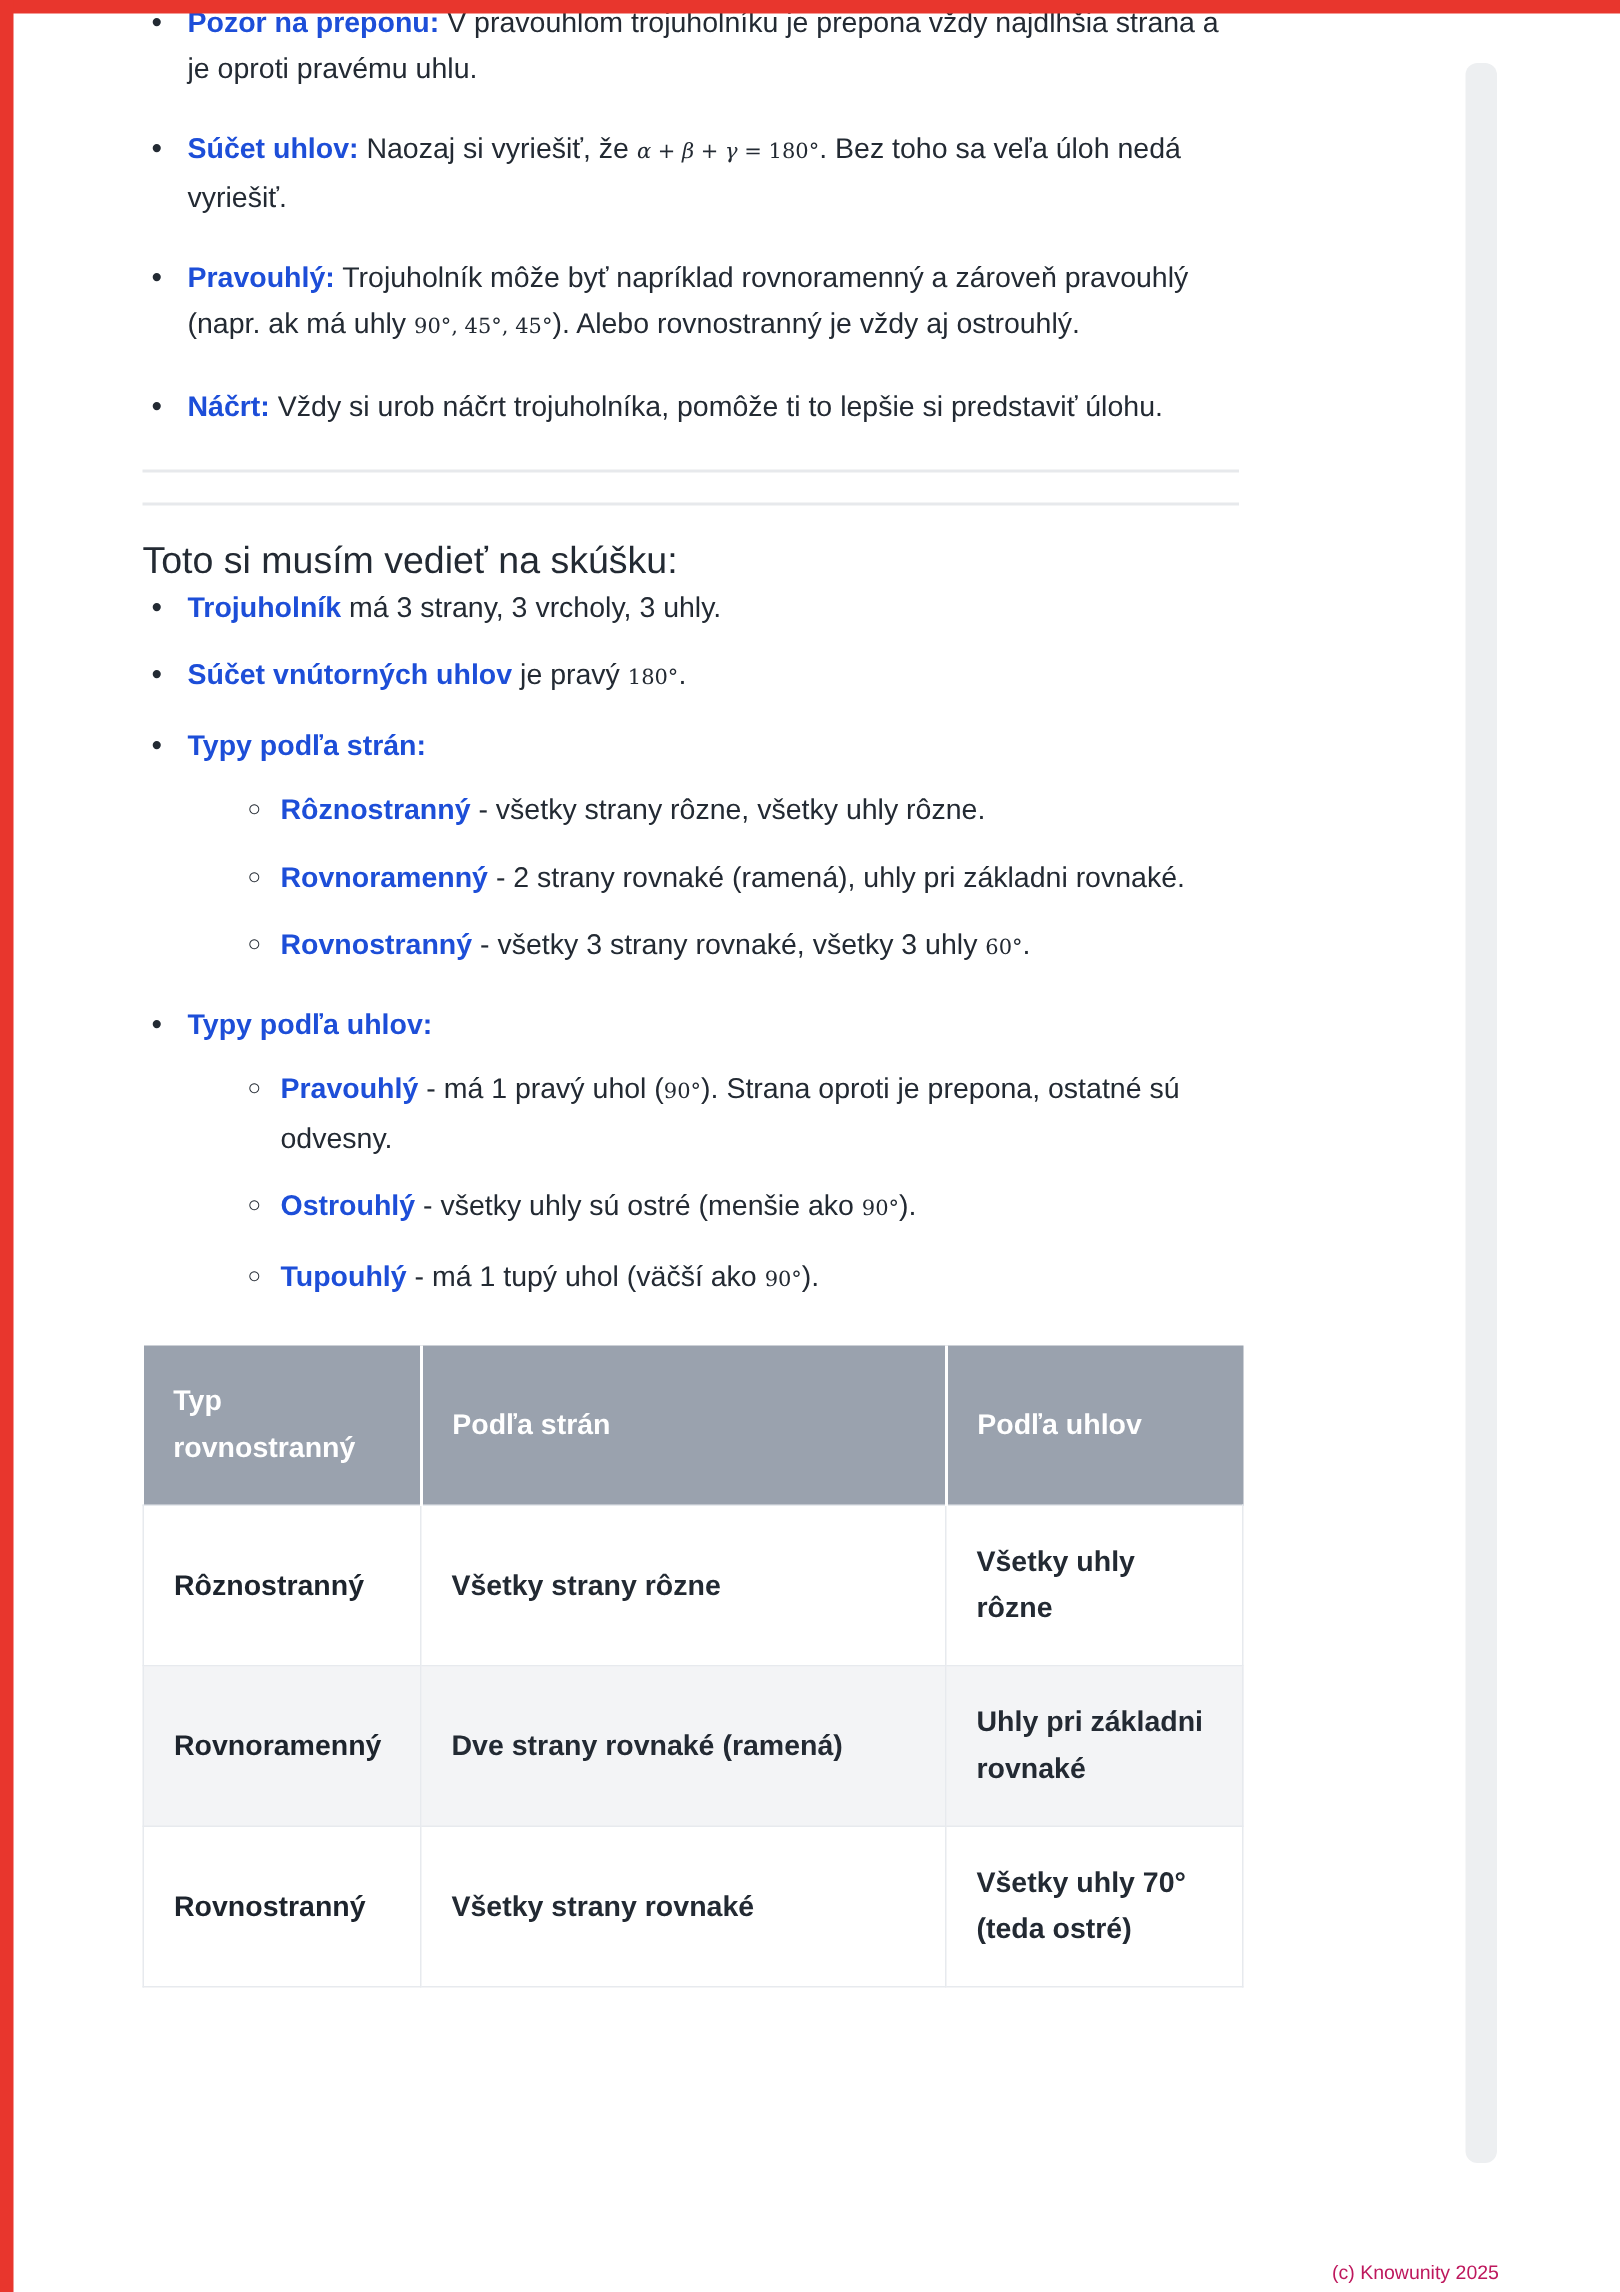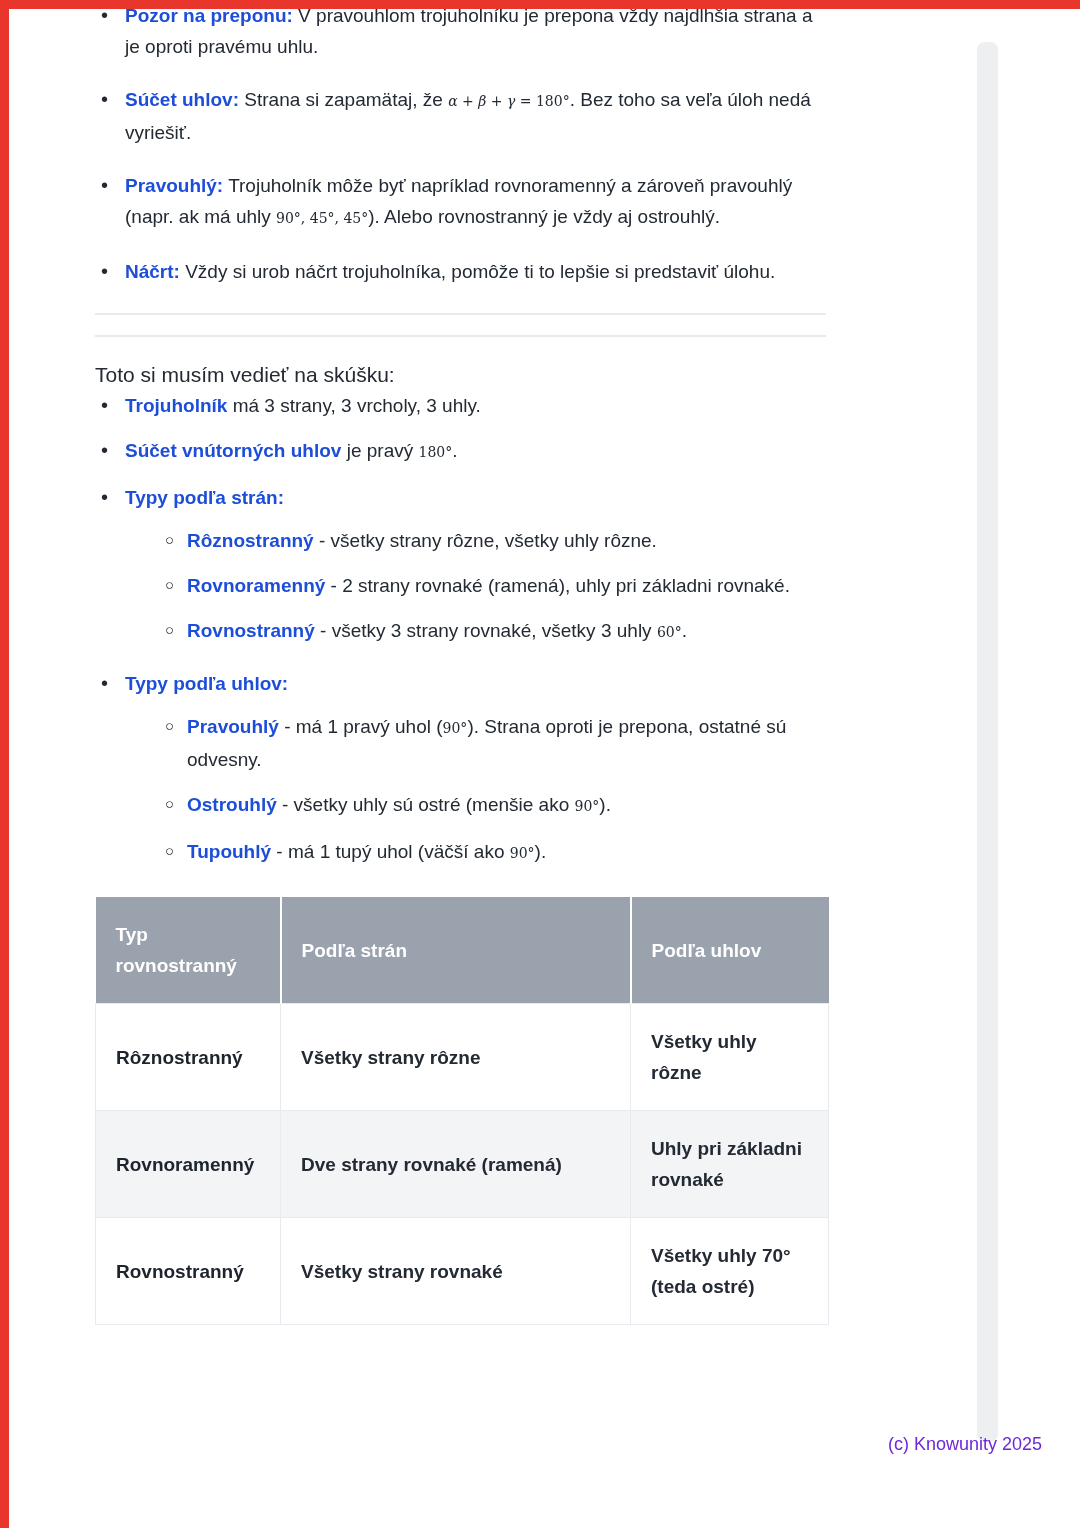--- a/index.html
+++ b/index.html
@@ -4,21 +4,21 @@
 <style>
   html,body{margin:0;padding:0;}
   body{
     width:1080px;height:1528px;overflow:hidden;background:#ffffff;
     font-family:"Liberation Sans","DejaVu Sans",sans-serif;
     color:#232a33;position:relative;
   }
   .border-top{position:absolute;top:0;left:0;width:1080px;height:9px;background:#e8362d;z-index:5;}
   .border-left{position:absolute;top:0;left:0;width:9px;height:1528px;background:#e8362d;z-index:5;}
   .scroll-track{position:absolute;top:42px;left:977px;width:21px;height:1400px;background:#edeff1;border-radius:8px;}
-  .watermark{position:absolute;top:1434px;left:888px;font-size:18px;color:#6d28d9;z-index:6;white-space:nowrap;}
+  .watermark{position:absolute;top:1507px;left:888px;font-size:13px;color:#be185d;z-index:6;white-space:nowrap;}
   .content{position:absolute;top:0;left:95px;width:731px;}
 
   ul.blist{list-style:none;margin:0;padding:0;}
   li{position:relative;padding-left:30px;font-size:19px;line-height:31px;}
   .mk{position:absolute;left:6px;top:0;font-size:20px;}
   .mk2{position:absolute;left:8px;top:-1px;font-size:15px;}
   b{font-weight:700;color:#1d4ed8;}
 
   .top-list{margin-top:44px;}
   .top-list > li{margin-bottom:22px;}
@@ -33,21 +33,21 @@
   .it{font-style:italic;}
 
   .hr{border:none;border-top:2px solid #e7e9ec;height:0;margin:0;}
   .hr-1{margin-top:26px;}
   .hr-2{margin-top:20px;}
 
   h1{
     font-size:38px;line-height:48px;font-weight:700;color:#3e4b5e;
     margin:26px 0 0 0;letter-spacing:0;
   }
-  .intro{font-size:21px;line-height:31px;margin:22px 0 0 0;}
+  .intro{font-size:25px;line-height:31px;margin:22px 0 0 0;}
 
   table.types{
     border-collapse:collapse;table-layout:fixed;width:733px;margin-top:28px;
     font-size:19px;
   }
   col.c1{width:185px;}col.c2{width:350px;}col.c3{width:198px;}
   th{
     background:#9aa2ae;color:#ffffff;font-weight:700;text-align:left;
     padding:22px 20px;line-height:31px;vertical-align:middle;
     border-right:2px solid #ffffff;
@@ -70,21 +70,21 @@
 
 <div class="content">
 
   <ul class="blist top-list">
     <li>
       <span class="mk">•</span>
       <b>Pozor na preponu:</b><span> V pravouhlom trojuholníku je prepona vždy najdlhšia strana a je oproti pravému uhlu.</span>
     </li>
     <li>
       <span class="mk">•</span>
-      <b>Súčet uhlov:</b><span> Strana si zapamätaj, že </span><span class="math it">α + β + γ</span><span class="math"> = 180°</span><span>. Bez toho sa veľa úloh nedá vyriešiť.</span>
+      <b>Súčet uhlov:</b><span> Naozaj si vyriešiť, že </span><span class="math it">α + β + γ</span><span class="math"> = 180°</span><span>. Bez toho sa veľa úloh nedá vyriešiť.</span>
     </li>
     <li>
       <span class="mk">•</span>
       <b>Pravouhlý:</b><span> Trojuholník môže byť napríklad rovnoramenný a zároveň pravouhlý (napr. ak má uhly </span><span class="math">90°, 45°, 45°</span><span>). Alebo rovnostranný je vždy aj ostrouhlý.</span>
     </li>
     <li>
       <span class="mk">•</span>
       <b>Náčrt:</b><span> Vždy si urob náčrt trojuholníka, pomôže ti to lepšie si predstaviť úlohu.</span>
     </li>
   </ul>

